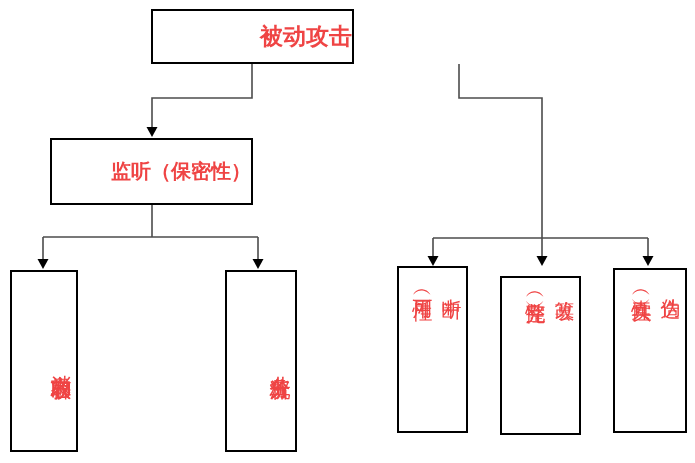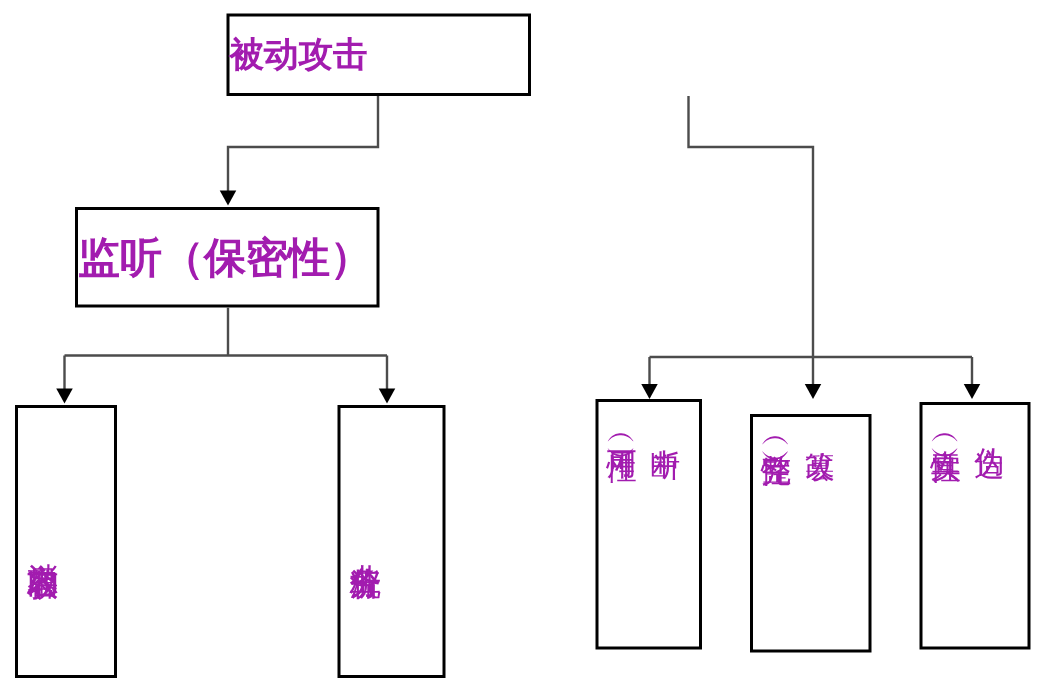--- a/index.html
+++ b/index.html
@@ -22,42 +22,42 @@
     width: 695px;
     height: 463px;
   }
   .node {
     position: absolute;
     box-sizing: border-box;
     background: #ffffff;
     border: 2px solid #000000;
     display: flex;
     align-items: center;
-    justify-content: flex-start;
-    color: #a21caf;
+    justify-content: flex-end;
+    color: #ef4444;
   }
   .node.h-text {
     font-weight: bold;
     white-space: nowrap;
   }
   .node.v-text {
     font-weight: normal;
   }
   .node.v-text .vlabel {
     writing-mode: vertical-rl;
     text-orientation: mixed;
     white-space: pre-line;
     line-height: 1.45;
     letter-spacing: 1px;
   }
   .node.top-aligned {
     align-items: flex-start;
   }
   .fs24 { font-size: 23px; }
-  .fs27 { font-size: 28px; }
+  .fs27 { font-size: 20px; }
   .fs21 { font-size: 21px; }
   .fs20 { font-size: 20px; }
 </style>
 </head>
 <body>
 
 <div class="canvas">
 
   <svg class="connectors" viewBox="0 0 695 463" xmlns="http://www.w3.org/2000/svg">
 

